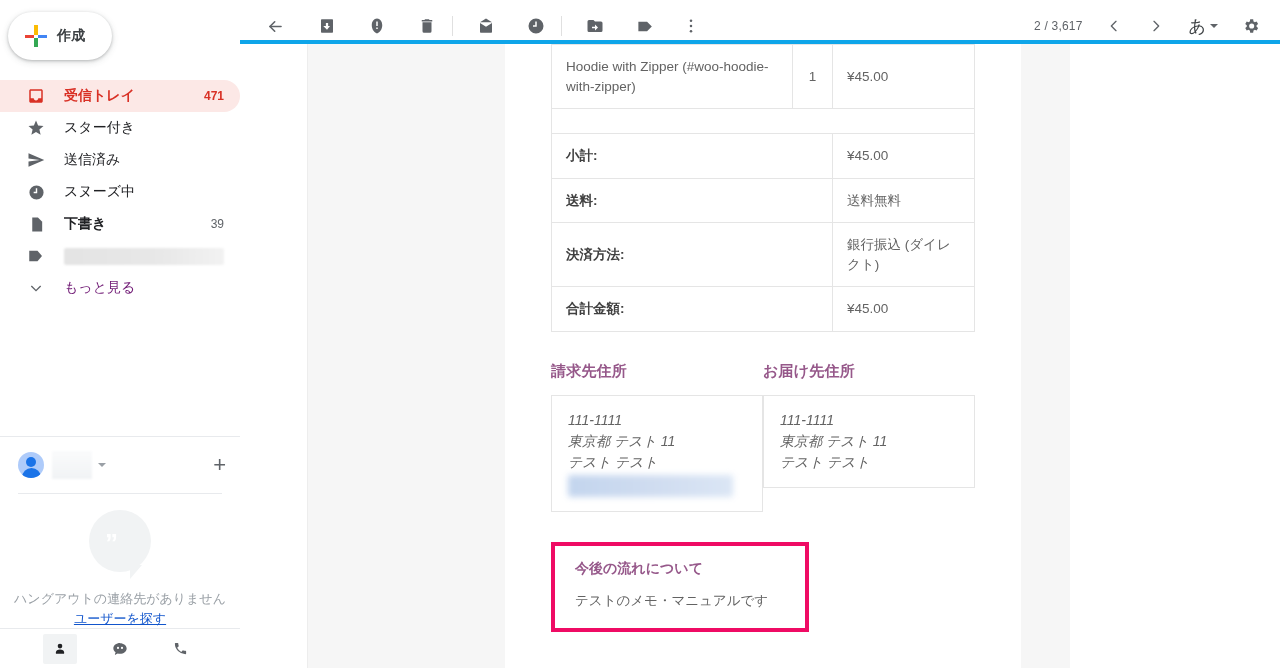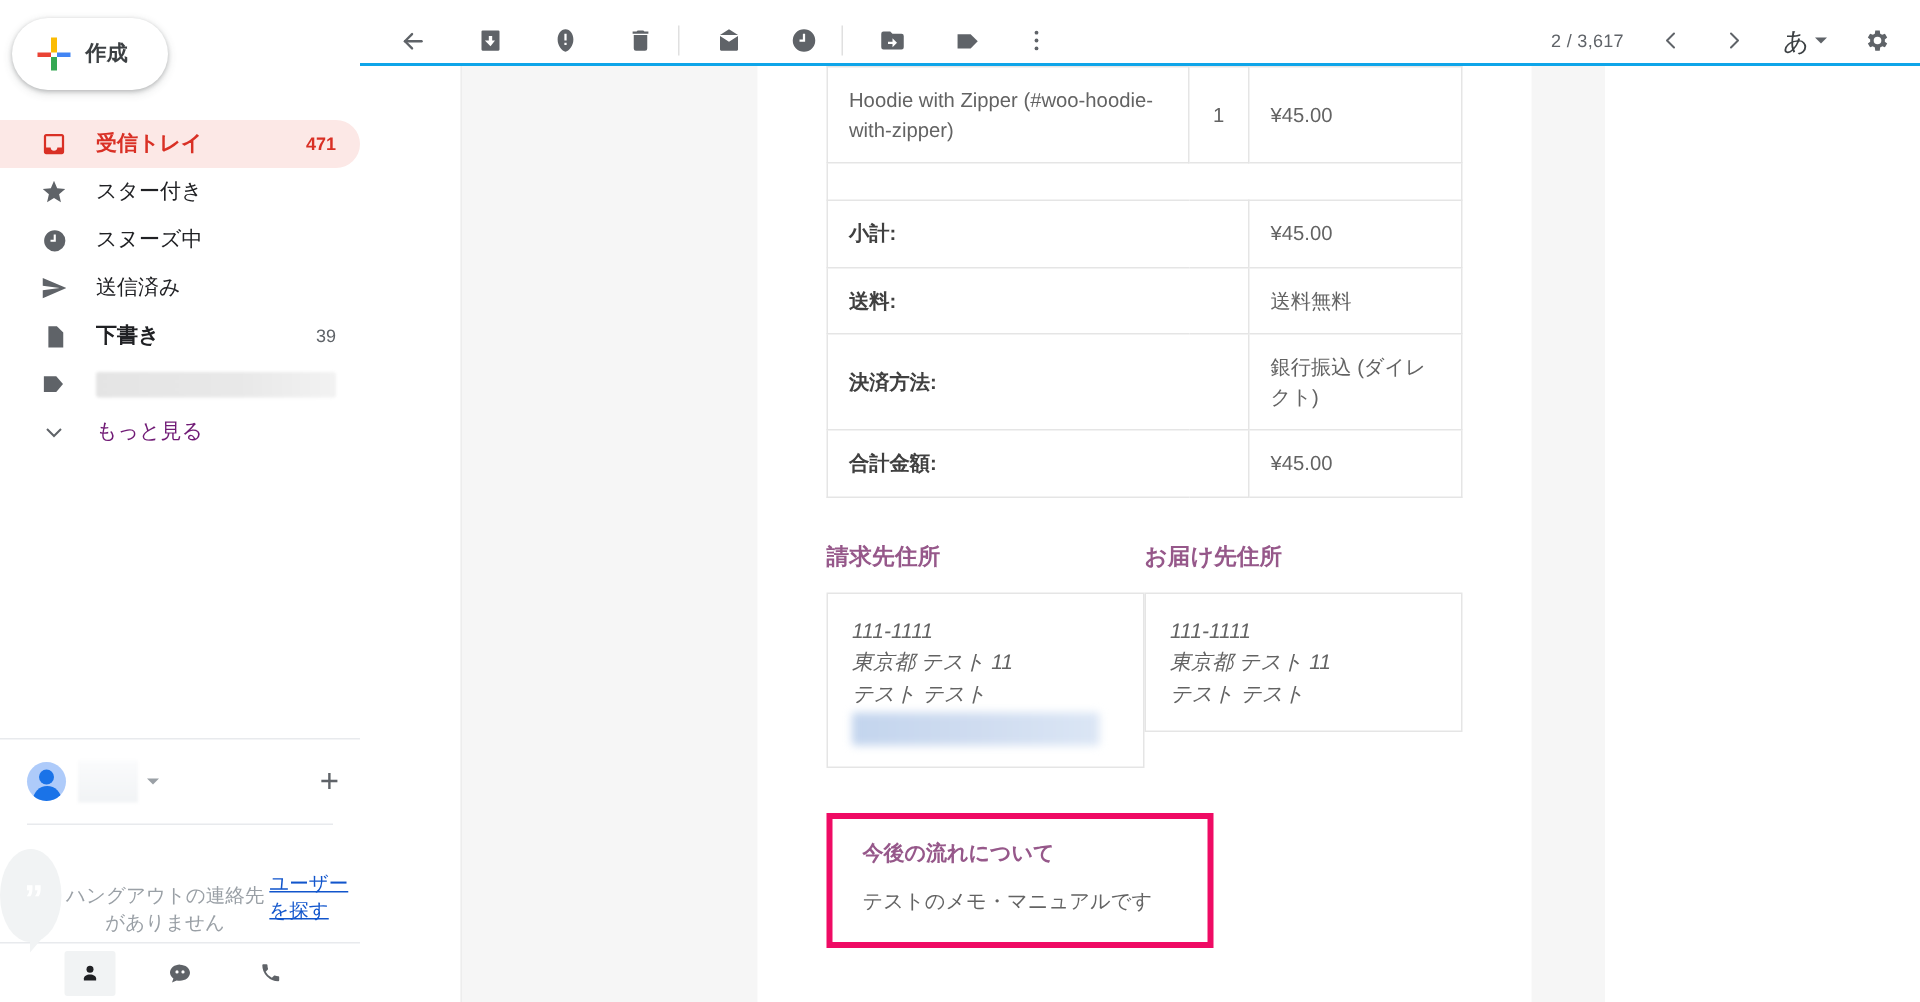--- a/index.html
+++ b/index.html
@@ -76,38 +76,38 @@
   .avatar .head { position: absolute; left: 8px; top: 4.5px; width: 10px; height: 10px; border-radius: 50%; background: #1a73e8; }
   .avatar .body { position: absolute; left: 3.5px; top: 16px; width: 19px; height: 13px; border-radius: 10px 10px 0 0; background: #1a73e8; }
   .ho-name-redact {
     margin-left: 8px; width: 40px; height: 28px;
     background: linear-gradient(180deg,#fafbfc,#f1f3f5);
     filter: blur(1px);
   }
   .caret { width: 0; height: 0; border-left: 4px solid transparent; border-right: 4px solid transparent; border-top: 4px solid #9aa0a6; margin-left: 6px; cursor: pointer; }
   .ho-plus { margin-left: auto; color: #5f6368; font-size: 22px; line-height: 1; cursor: pointer; font-weight: 300; }
   .ho-divider { height: 1px; background: #e8eaed; margin: 0 18px; }
-  .ho-empty { flex: 1 1 auto; display: flex; align-items: center; justify-content: flex-start; padding-top: 16px; }
+  .ho-empty { flex: 1 1 auto; display: flex; flex-direction: column; align-items: center; justify-content: flex-start; padding-top: 16px; }
   .ho-bubble { width: 62px; height: 62px; position: relative; }
   .ho-bubble .round { position: absolute; inset: 0; border-radius: 50%; background: #f1f3f4; }
   .ho-bubble .tail { position: absolute; right: 9px; bottom: -7px; width: 0; height: 0; border-left: 12px solid #f1f3f4; border-bottom: 14px solid transparent; }
   .ho-bubble .q { position: absolute; left: 16px; top: 20px; color: #fff; font-size: 26px; font-weight: bold; line-height: 1; letter-spacing: 2px; }
   .ho-empty-text { margin-top: 18px; font-size: 13px; color: #9aa0a6; text-align: center; }
   .ho-link { margin-top: 2px; font-size: 13px; color: #1155cc; text-decoration: underline; cursor: pointer; }
   .ho-tabs { height: 40px; border-top: 1px solid #e8eaed; display: flex; align-items: center; justify-content: center; gap: 26px; }
   .ho-tab { width: 34px; height: 30px; display: flex; align-items: center; justify-content: center; cursor: pointer; color: #5f6368; }
   .ho-tab.selected { background: #f1f3f4; border-radius: 2px; color: #202124; }
 
   
   .main { flex: 1 1 auto; height: 668px; display: flex; flex-direction: column; background: #fff; }
   .toolbar {
     height: 44px; flex: 0 0 44px;
     display: flex; align-items: center;
     padding: 12px 12px 0 18px;
-    border-bottom: 2px solid #0ea5e9;
+    border-bottom: 4px solid #0ea5e9;
     background: #fff;
   }
   .tb-btn { width: 34px; height: 34px; border-radius: 50%; display: flex; align-items: center; justify-content: center; cursor: pointer; color: #5f6368; }
   .tb-sep { width: 1px; height: 20px; background: #e0e0e0; margin: 0 8px; }
   .tb-spacer { flex: 1 1 auto; }
   .tb-count { font-size: 12px; color: #5f6368; margin-right: 14px; letter-spacing: .2px; }
   .tb-lang { display: flex; align-items: center; gap: 4px; cursor: pointer; padding: 0 4px; height: 34px; border-radius: 4px; }
   .tb-lang .glyph { font-size: 17px; color: #3c4043; }
   .tb-lang .dd { width: 0; height: 0; border-left: 4px solid transparent; border-right: 4px solid transparent; border-top: 4px solid #5f6368; }
 
@@ -199,35 +199,35 @@
           <svg width="18" height="18" viewBox="0 0 24 24" fill="#5f6368">
               <path d="M12 17.27L18.18 21l-1.64-7.03L22 9.24l-7.19-.61L12 2 9.19 8.63 2 9.24l5.46 4.73L5.82 21z"></path>
             </svg>
         </span>
         <span class="nav-label">スター付き</span>
         <span class="nav-count"></span>
       </div>
 
       <div class="nav-item">
         <span class="nav-icon">
+          <svg width="18" height="18" viewBox="0 0 24 24" fill="#5f6368">
+              <path d="M2.01 21L23 12 2.01 3 2 10l15 2-15 2z"></path>
+            </svg>
+        </span>
+        <span class="nav-label">送信済み</span>
+        <span class="nav-count"></span>
+      </div>
+
+      <div class="nav-item">
+        <span class="nav-icon">
           <svg width="17" height="17" viewBox="0 0 24 24" fill="#5f6368">
               <path d="M12 2a10 10 0 100 20 10 10 0 000-20zm1 11h-5v-2h3V6h2v7z"></path>
             </svg>
         </span>
         <span class="nav-label">スヌーズ中</span>
-        <span class="nav-count"></span>
-      </div>
-
-      <div class="nav-item">
-        <span class="nav-icon">
-          <svg width="18" height="18" viewBox="0 0 24 24" fill="#5f6368">
-              <path d="M2.01 21L23 12 2.01 3 2 10l15 2-15 2z"></path>
-            </svg>
-        </span>
-        <span class="nav-label">送信済み</span>
         <span class="nav-count"></span>
       </div>
 
       <div class="nav-item">
         <span class="nav-icon">
           <svg width="17" height="17" viewBox="0 0 24 24" fill="#5f6368">
               <path d="M6 2h8l6 6v14H6z"></path>
             </svg>
         </span>
         <span class="nav-label" style="font-weight:bold">下書き</span>

